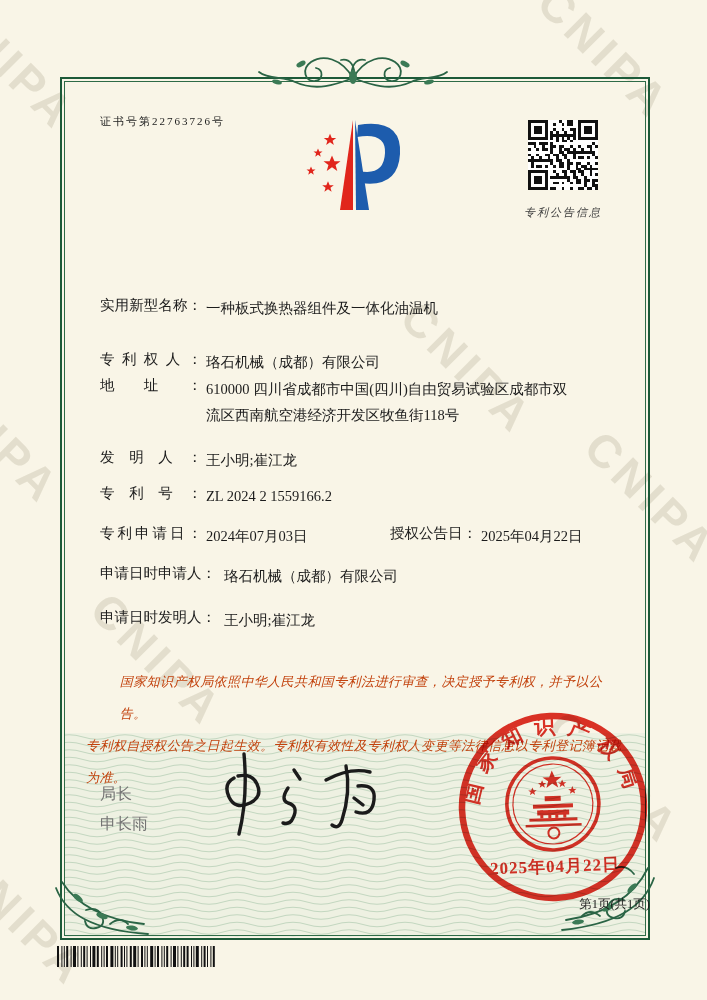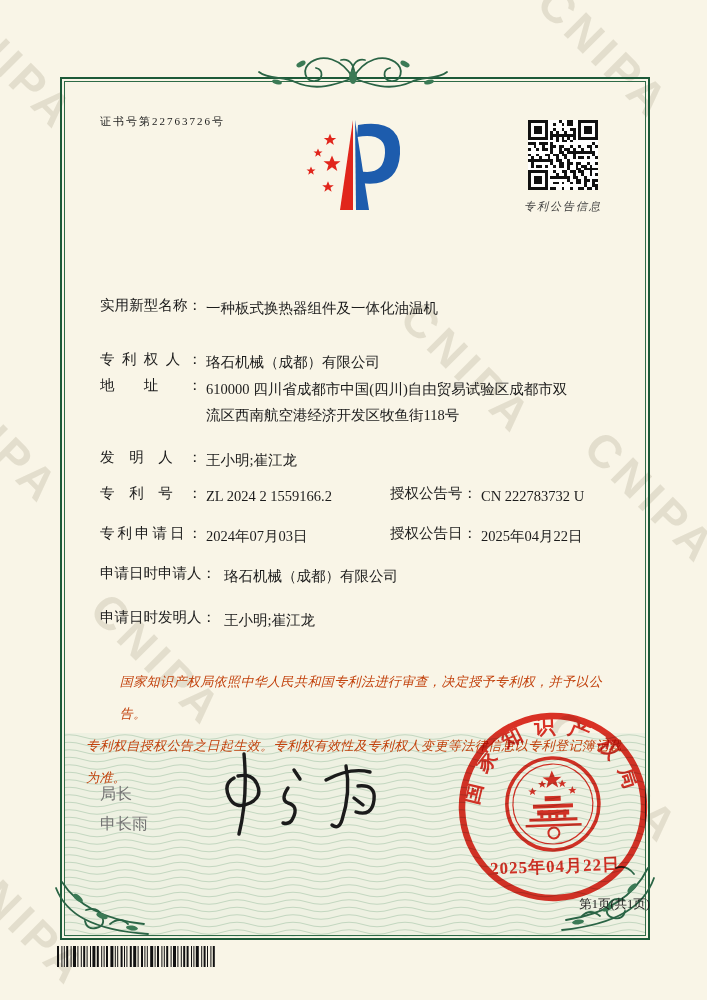--- a/index.html
+++ b/index.html
@@ -8,21 +8,21 @@
   .wm{position:absolute;font-family:"Liberation Sans","DejaVu Sans",sans-serif;
       font-weight:bold;font-size:46px;letter-spacing:5px;color:rgba(168,160,132,0.26);
       transform:rotate(45deg);transform-origin:left top;white-space:nowrap;z-index:0;pointer-events:none;}
   .frame{position:absolute;left:60px;top:77px;width:590px;height:863px;
          border:2.5px solid #1d5a39;box-sizing:border-box;z-index:1;}
   .frame::before{content:'';position:absolute;inset:2px;border:1px solid #2e6b47;}
   .waves{position:absolute;left:65px;top:733px;width:580px;height:204px;z-index:1;background:#eef1e2;}
   .certnum{position:absolute;left:100px;top:114px;font-size:11px;letter-spacing:2px;z-index:3;}
   .logo{position:absolute;left:288px;top:110px;z-index:3;}
   .qrbox{position:absolute;left:520px;top:120px;width:86px;text-align:center;z-index:3;}
-  .qrcap{margin-top:5px;font-size:11px;letter-spacing:2px;color:#3b3b3b;font-style:italic;}
+  .qrcap{margin-top:11px;font-size:11px;letter-spacing:2px;color:#3b3b3b;font-style:italic;}
   .title{position:absolute;left:60px;top:210px;width:590px;text-align:center;
          font-size:35px;font-weight:bold;letter-spacing:9px;z-index:3;}
   .fields{position:absolute;left:100px;top:288px;width:470px;z-index:3;font-size:14.5px;}
   .frow{position:absolute;left:0;display:flex;align-items:flex-start;width:470px;}
   .flabel{display:inline-block;width:102px;text-align:justify;text-align-last:justify;flex:0 0 102px;}
   .fvalue{margin-left:4px;line-height:25px;}
   .rcol{position:absolute;left:290px;top:0;display:flex;white-space:nowrap;}
   .plain{white-space:nowrap;}
   .legal{position:absolute;left:86px;top:666px;width:538px;font-size:13px;line-height:32px;
          font-style:italic;font-weight:500;color:#c2410c;z-index:3;letter-spacing:0.4px;}
@@ -370,24 +370,20 @@
       <span class="flabel">地址：</span>
       <span class="fvalue" style="line-height:26px">610000 四川省成都市中国(四川)自由贸易试验区成都市双流区西南航空港经济开发区牧鱼街118号</span>
     </div>
     <div class="frow" style="top:160px">
       <span class="flabel">发明人：</span>
       <span class="fvalue">王小明;崔江龙</span>
     </div>
     <div class="frow" style="top:196px">
       <span class="flabel">专利号：</span>
       <span class="fvalue">ZL 2024 2 1559166.2</span>
-      <span class="rcol">
-        <span>授权公告号：</span>
-        <span class="fvalue">CN 222783732 U</span>
-      </span>
     </div>
     <div class="frow" style="top:236px">
       <span class="flabel">专利申请日：</span>
       <span class="fvalue">2024年07月03日</span>
       <span class="rcol">
         <span>授权公告日：</span>
         <span class="fvalue">2025年04月22日</span>
       </span>
     </div>
     <div class="frow plain" style="top:276px">

